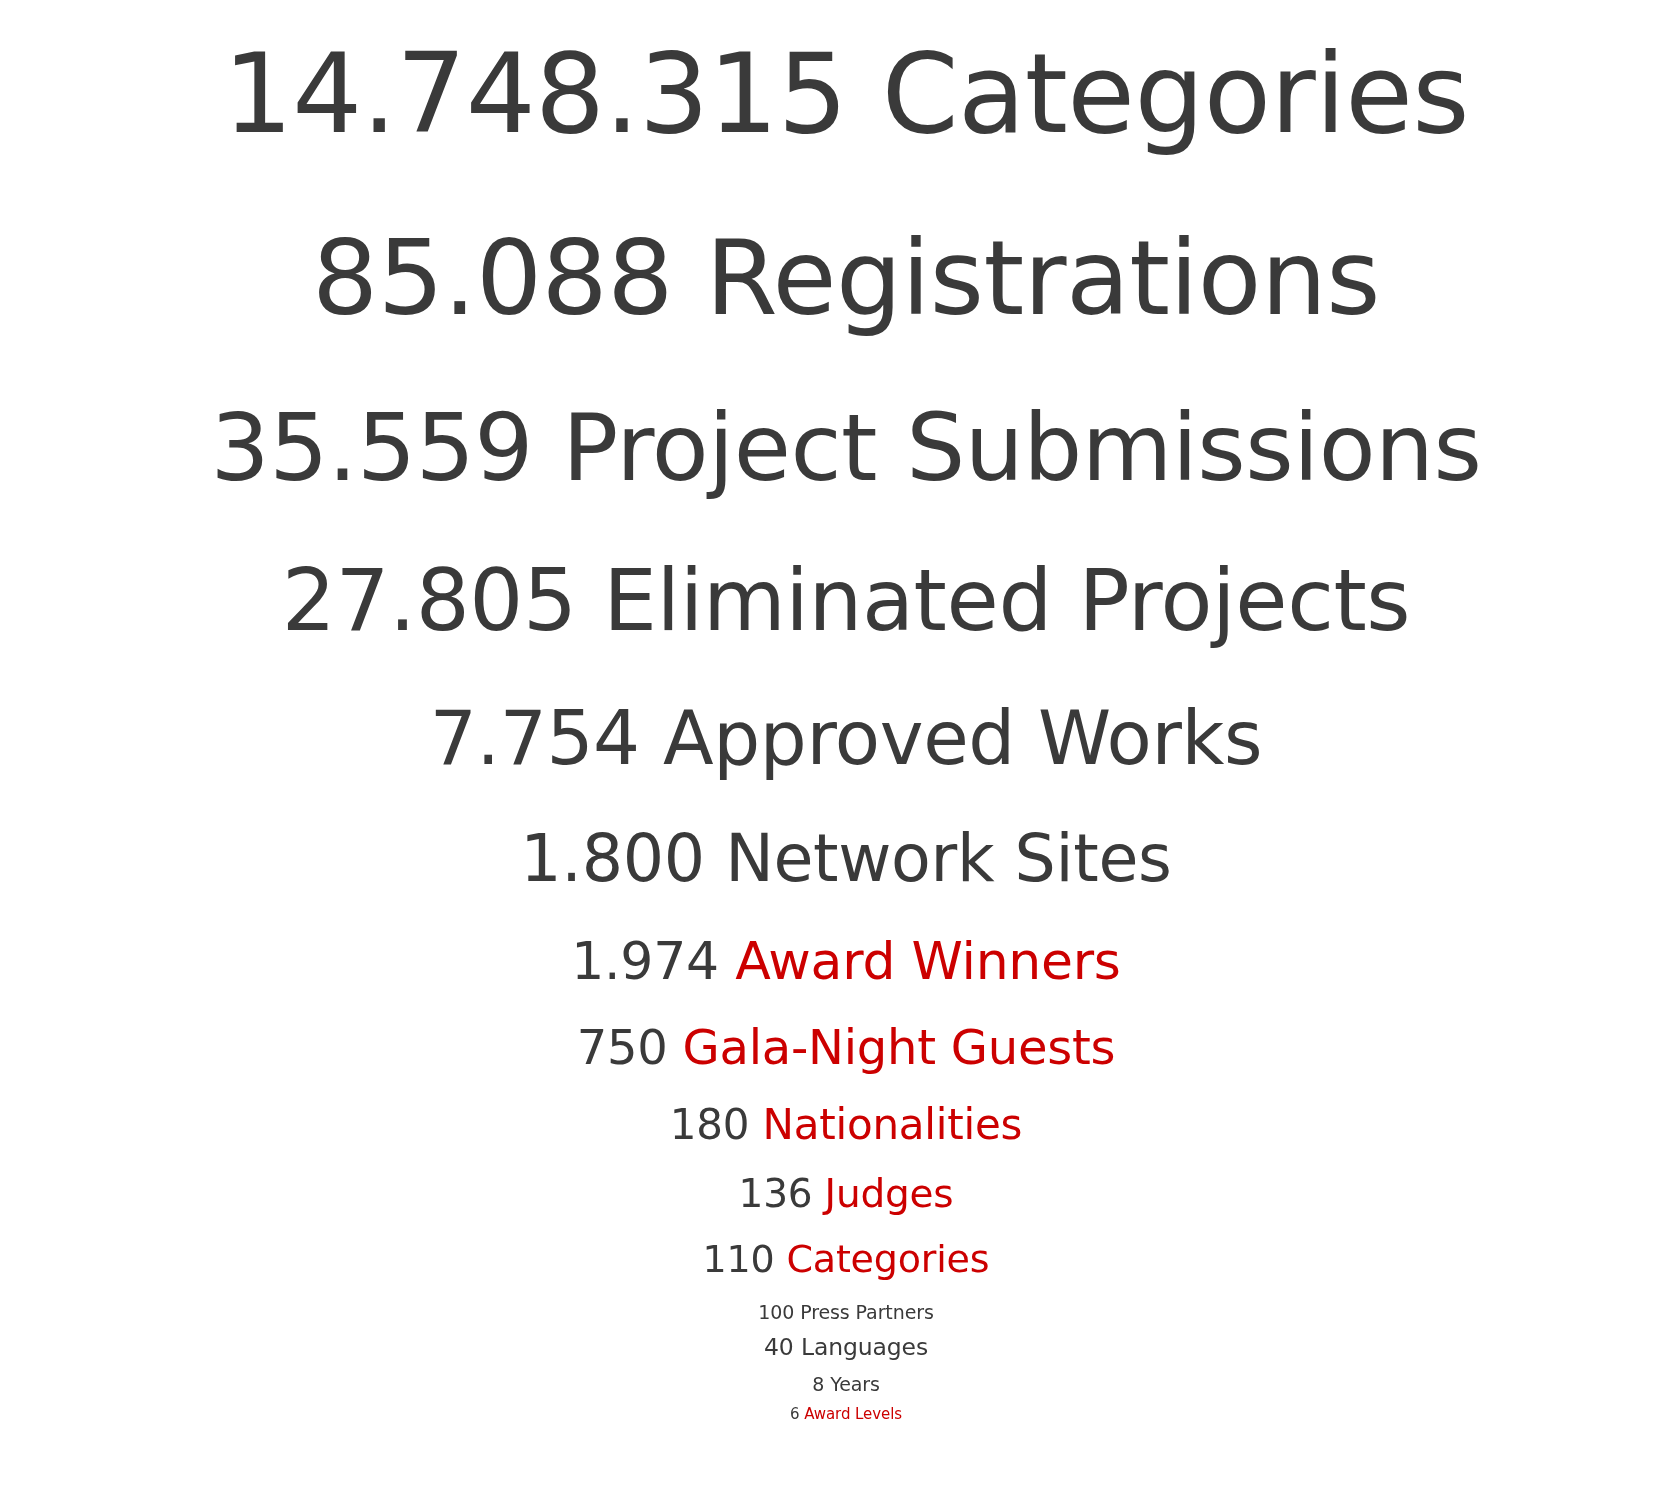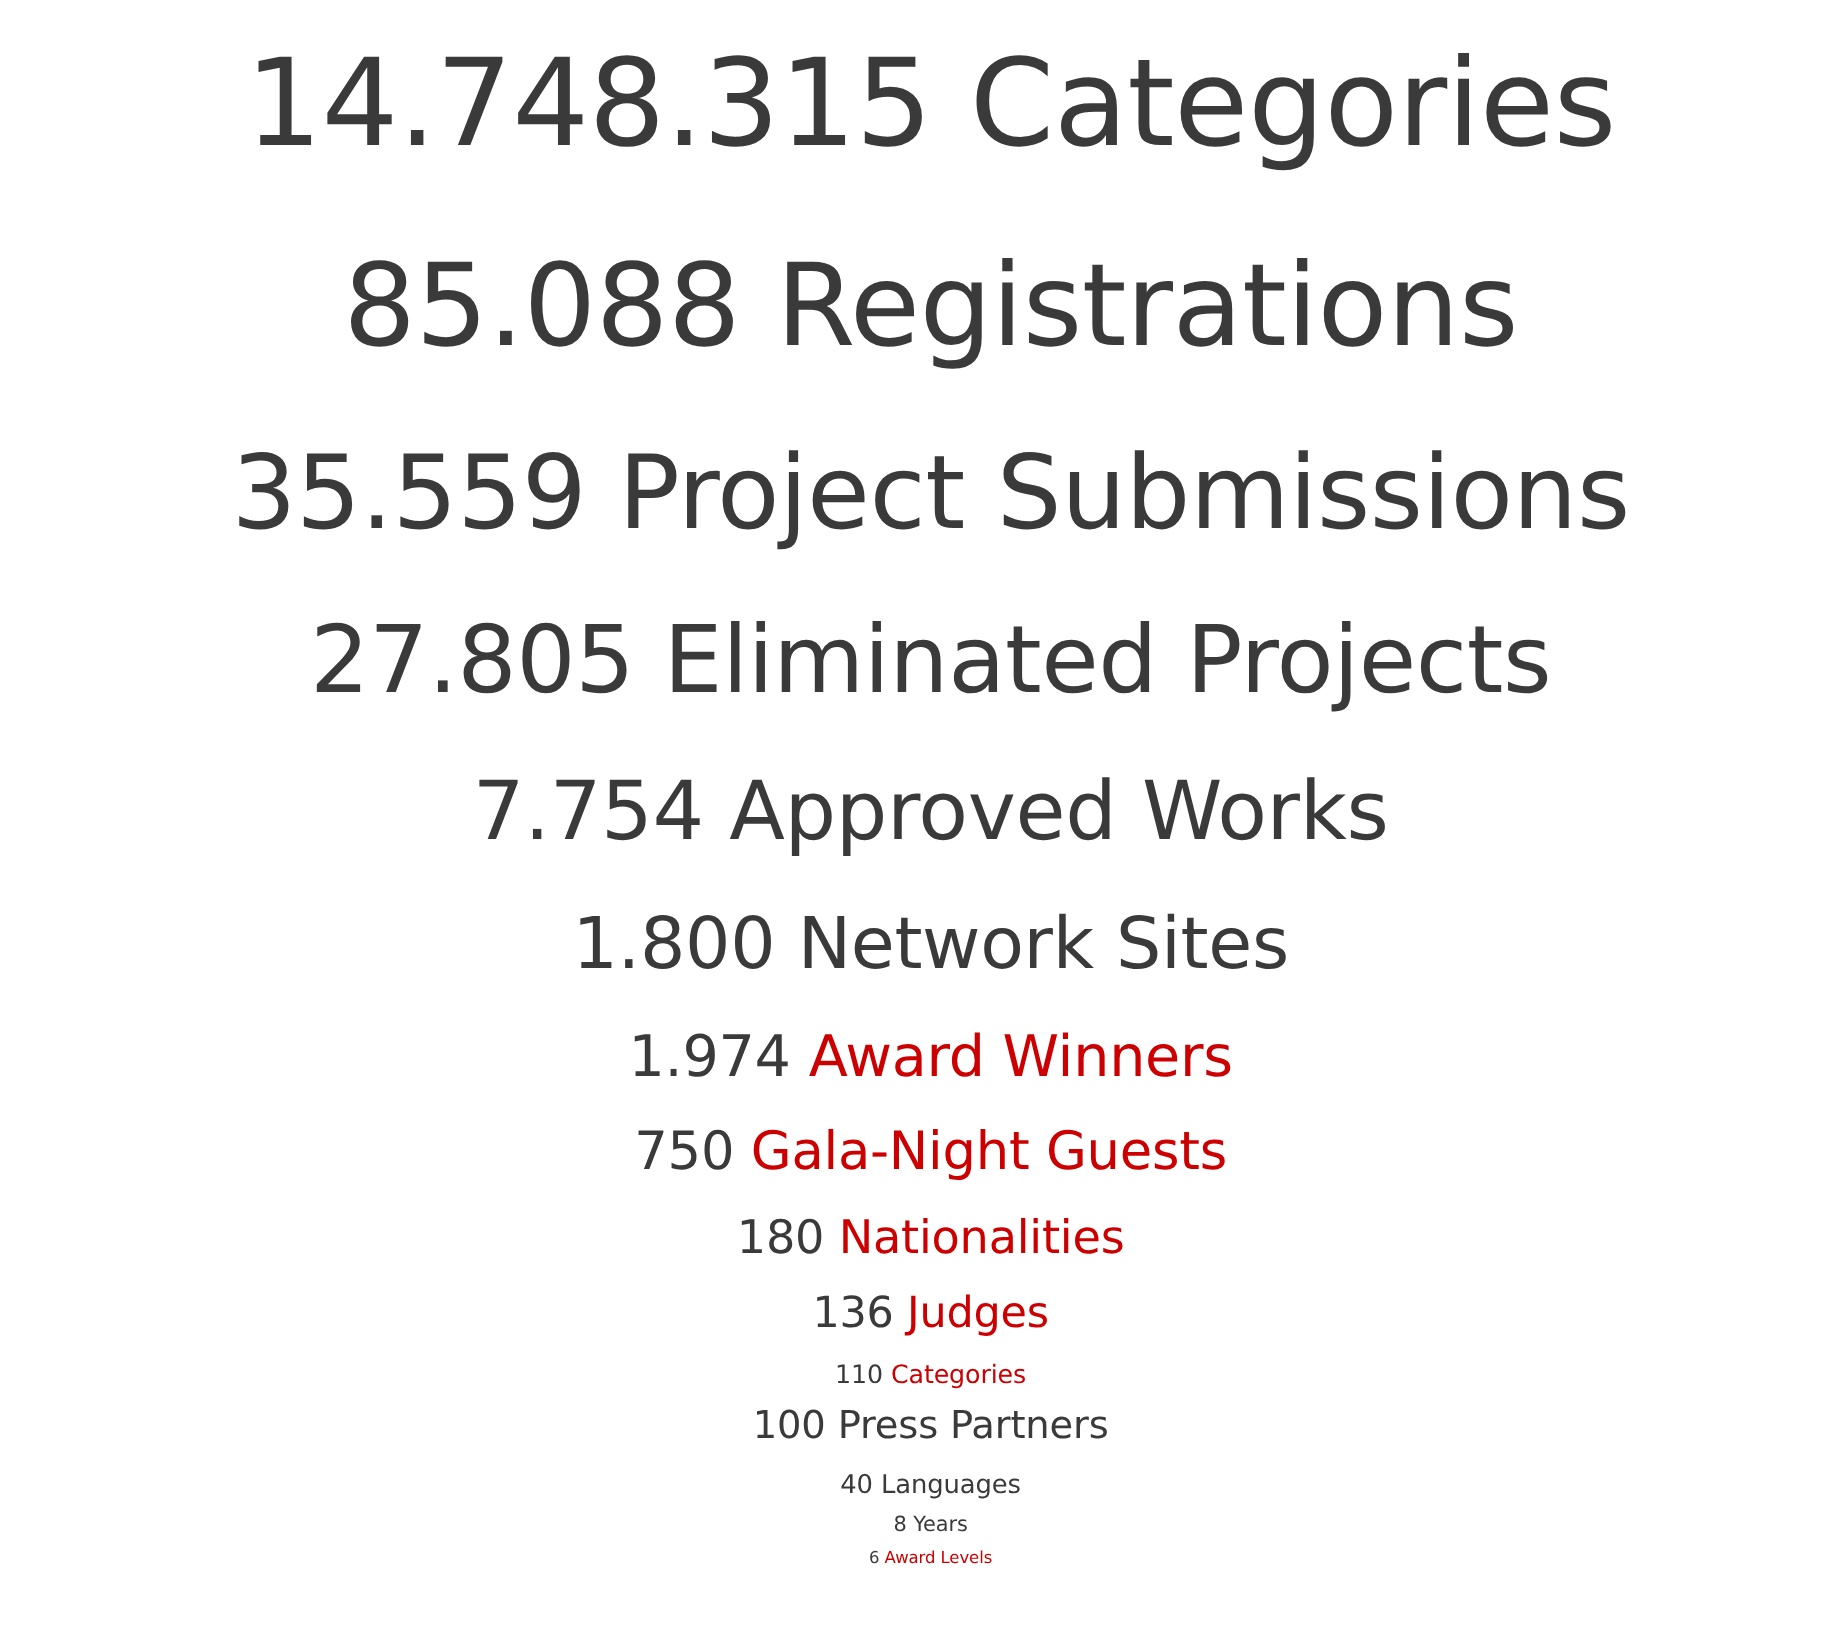--- a/index.html
+++ b/index.html
@@ -32,22 +32,22 @@
   .stat-line:nth-child(1)  { font-size: 110px; }
   .stat-line:nth-child(2)  { font-size: 104px; }
   .stat-line:nth-child(3)  { font-size: 93px; }
   .stat-line:nth-child(4)  { font-size: 85px; }
   .stat-line:nth-child(5)  { font-size: 74px; }
   .stat-line:nth-child(6)  { font-size: 65px; }
   .stat-line:nth-child(7)  { font-size: 52px; }
   .stat-line:nth-child(8)  { font-size: 48px; }
   .stat-line:nth-child(9)  { font-size: 42px; }
   .stat-line:nth-child(10) { font-size: 39px; }
-  .stat-line:nth-child(11) { font-size: 23px; }
-  .stat-line:nth-child(12) { font-size: 35px; }
+  .stat-line:nth-child(11) { font-size: 38px; }
+  .stat-line:nth-child(12) { font-size: 19px; }
   .stat-line:nth-child(13) { font-size: 23.5px; }
   .stat-line:nth-child(14) { font-size: 19px; }
   .stat-line:nth-child(15) { font-size: 15px; }
 
   .num   { color: var(--text-dark); }
   .label { color: var(--text-dark); }
   .label.red {
     color: var(--accent-red);
     cursor: pointer;
   }

